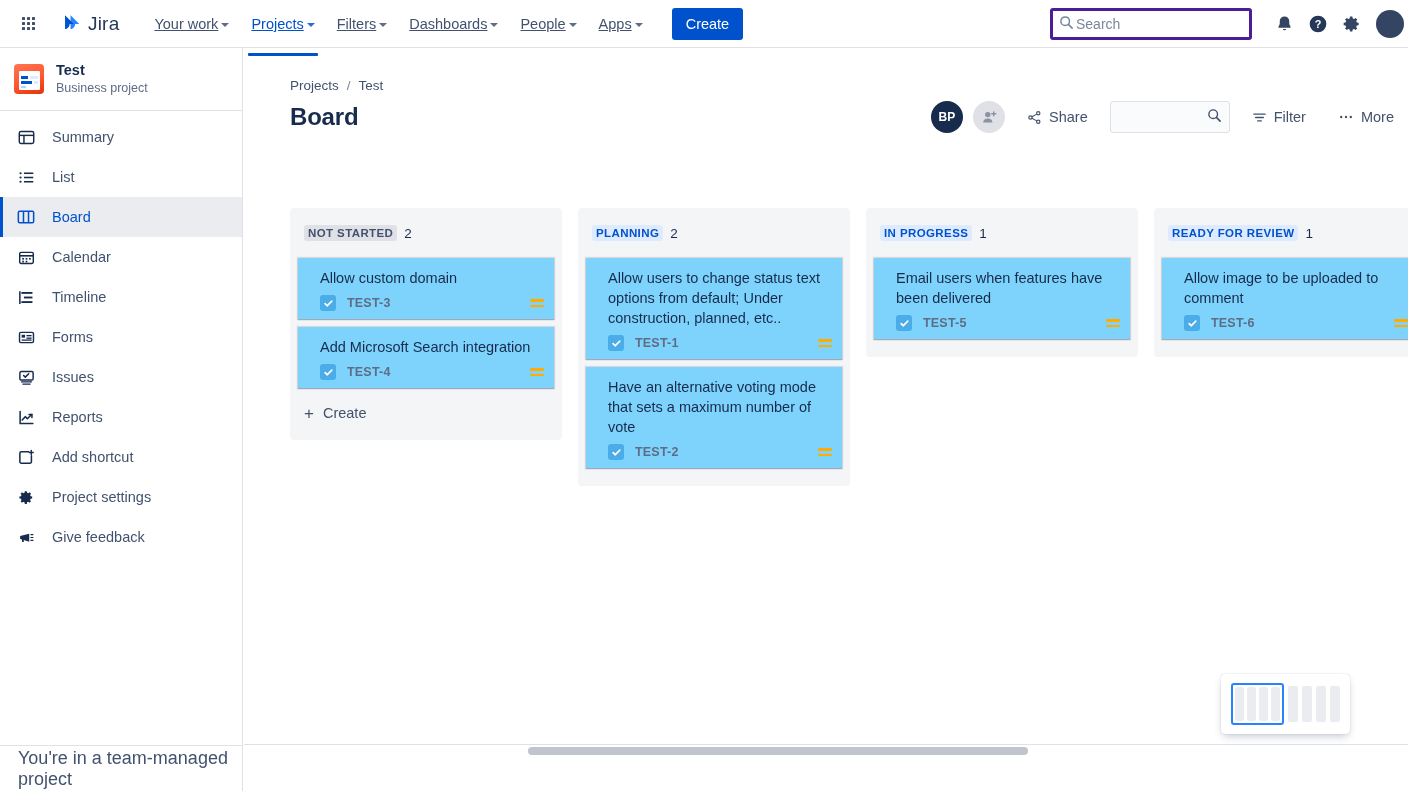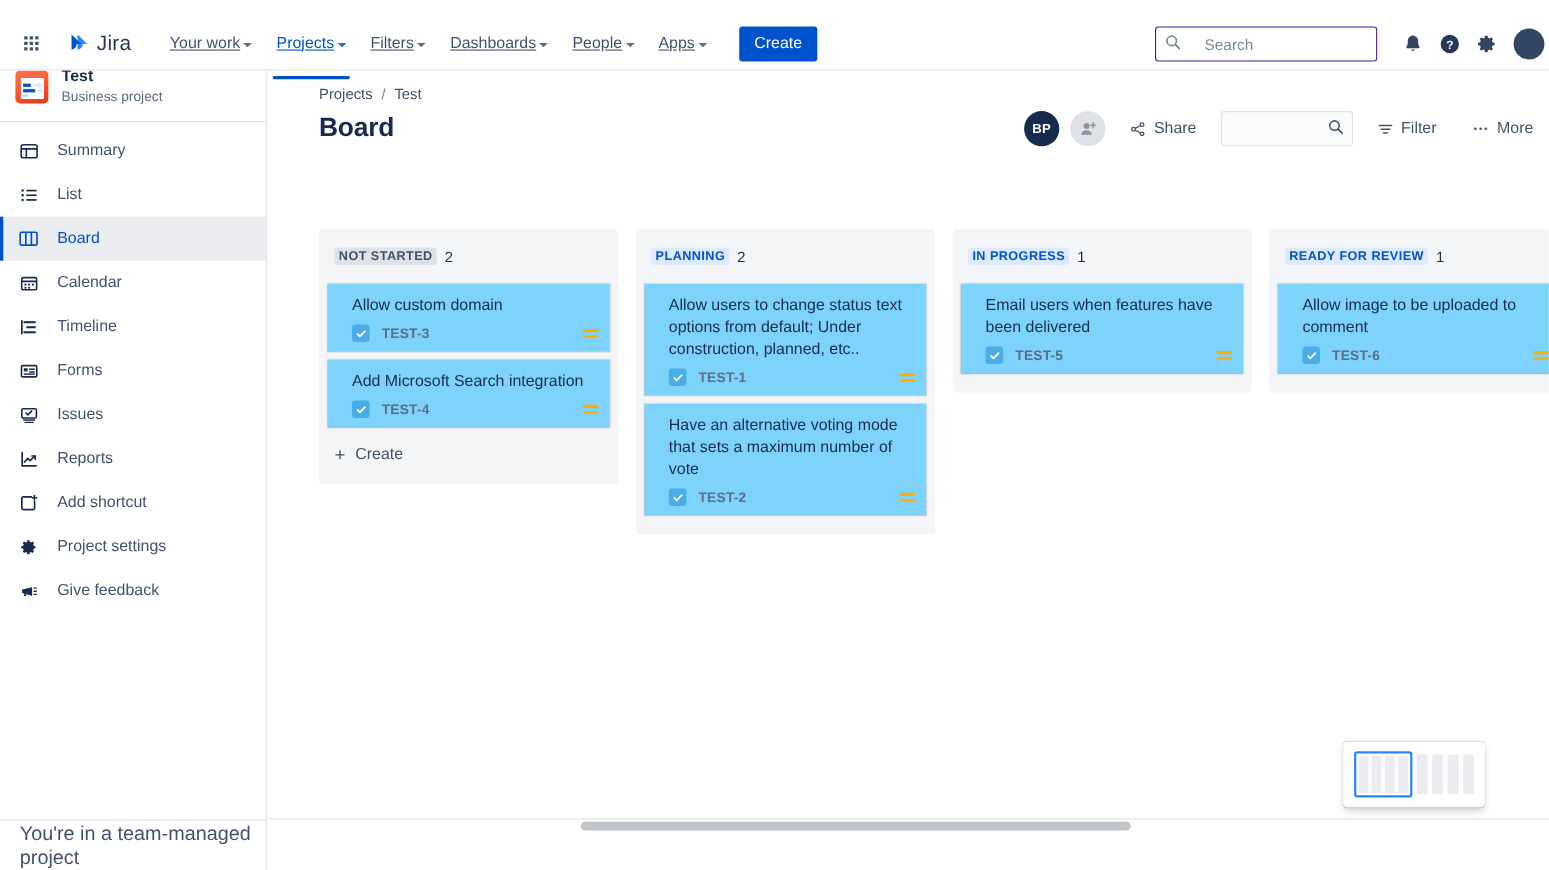--- a/index.html
+++ b/index.html
@@ -6,21 +6,21 @@
   html, body {
     width: 1408px; height: 791px;
     font-family: "Liberation Sans", sans-serif;
     background: #ffffff;
     color: #172b4d;
     overflow: hidden;
   }
 
   
   .topnav {
-    position: absolute; top: 16px; left: 0;
+    position: absolute; top: 0; left: 0;
     width: 1408px; height: 48px;
     background: #ffffff;
     border-bottom: 1px solid #dfe1e6;
     display: flex; align-items: center;
     z-index: 40;
   }
   .appswitch {
     width: 32px; height: 32px; margin-left: 12px;
     display: flex; align-items: center; justify-content: center;
     border-radius: 3px; cursor: pointer;
@@ -59,22 +59,22 @@
     background: #0052cc; color: #fff; border: none; border-radius: 3px;
     font-size: 14.5px; font-weight: 500; cursor: pointer;
     font-family: inherit;
   }
 
   .nav-right { margin-left: auto; display: flex; align-items: center; gap: 2px; padding-right: 4px; }
   .navsearch {
     position: relative; width: 202px; height: 32px; margin-right: 14px;
   }
   .navsearch input {
-    width: 100%; height: 100%; border: 1px solid #4c1d95; border-radius: 3px;
-    background: #fff; padding: 0 8px 0 44px; font-size: 14px; color: #ef4444;
+    width: 100%; height: 100%; border: 3px solid #4c1d95; border-radius: 3px;
+    background: #fff; padding: 0 8px 0 23px; font-size: 14px; color: #ef4444;
     font-family: inherit; outline: none;
   }
   .navsearch input::placeholder { color: #7a869a; }
   .navsearch .sicon { position: absolute; left: 9px; top: 7px; }
 
   .navicon {
     width: 32px; height: 32px; border-radius: 50%;
     display: flex; align-items: center; justify-content: center;
     cursor: pointer;
   }

